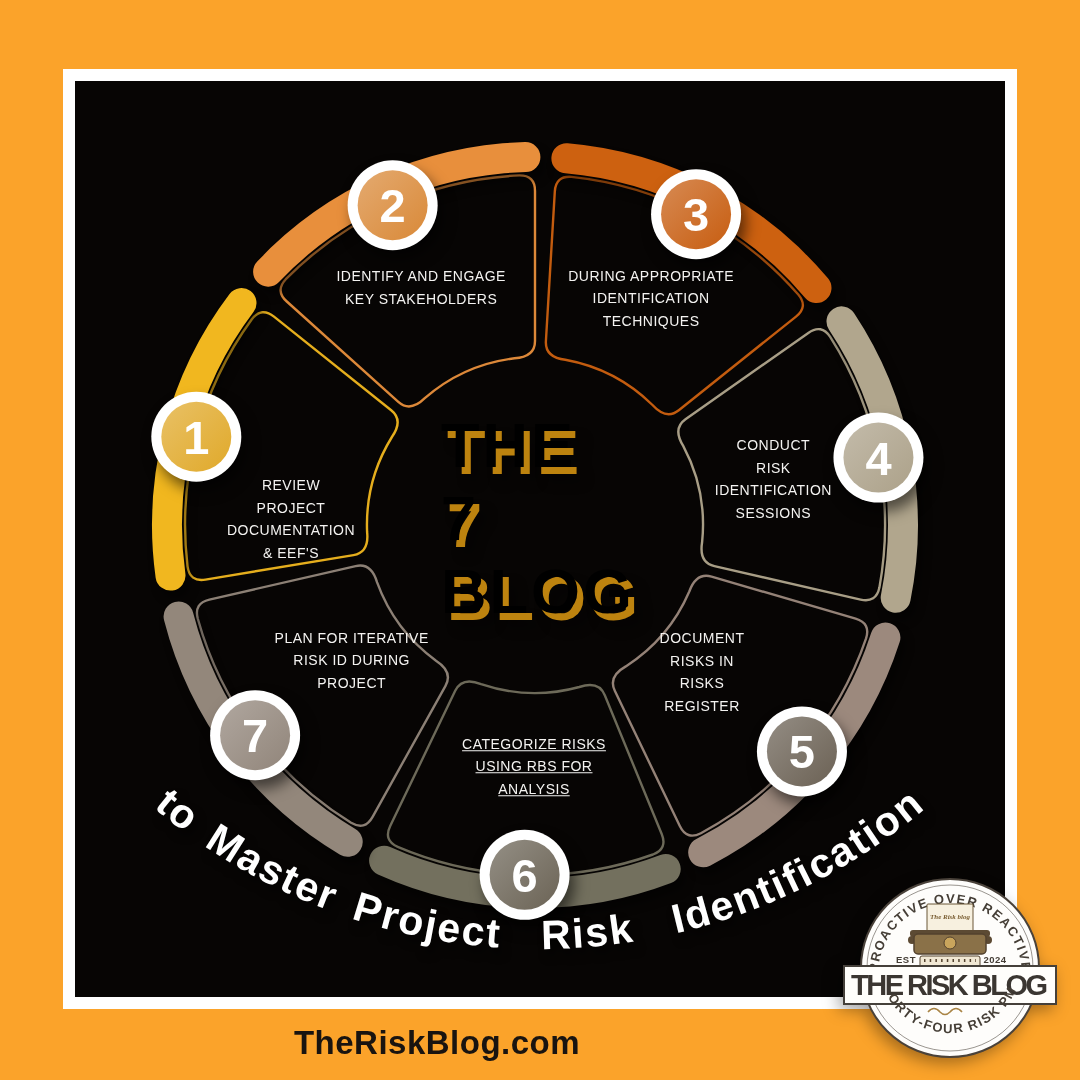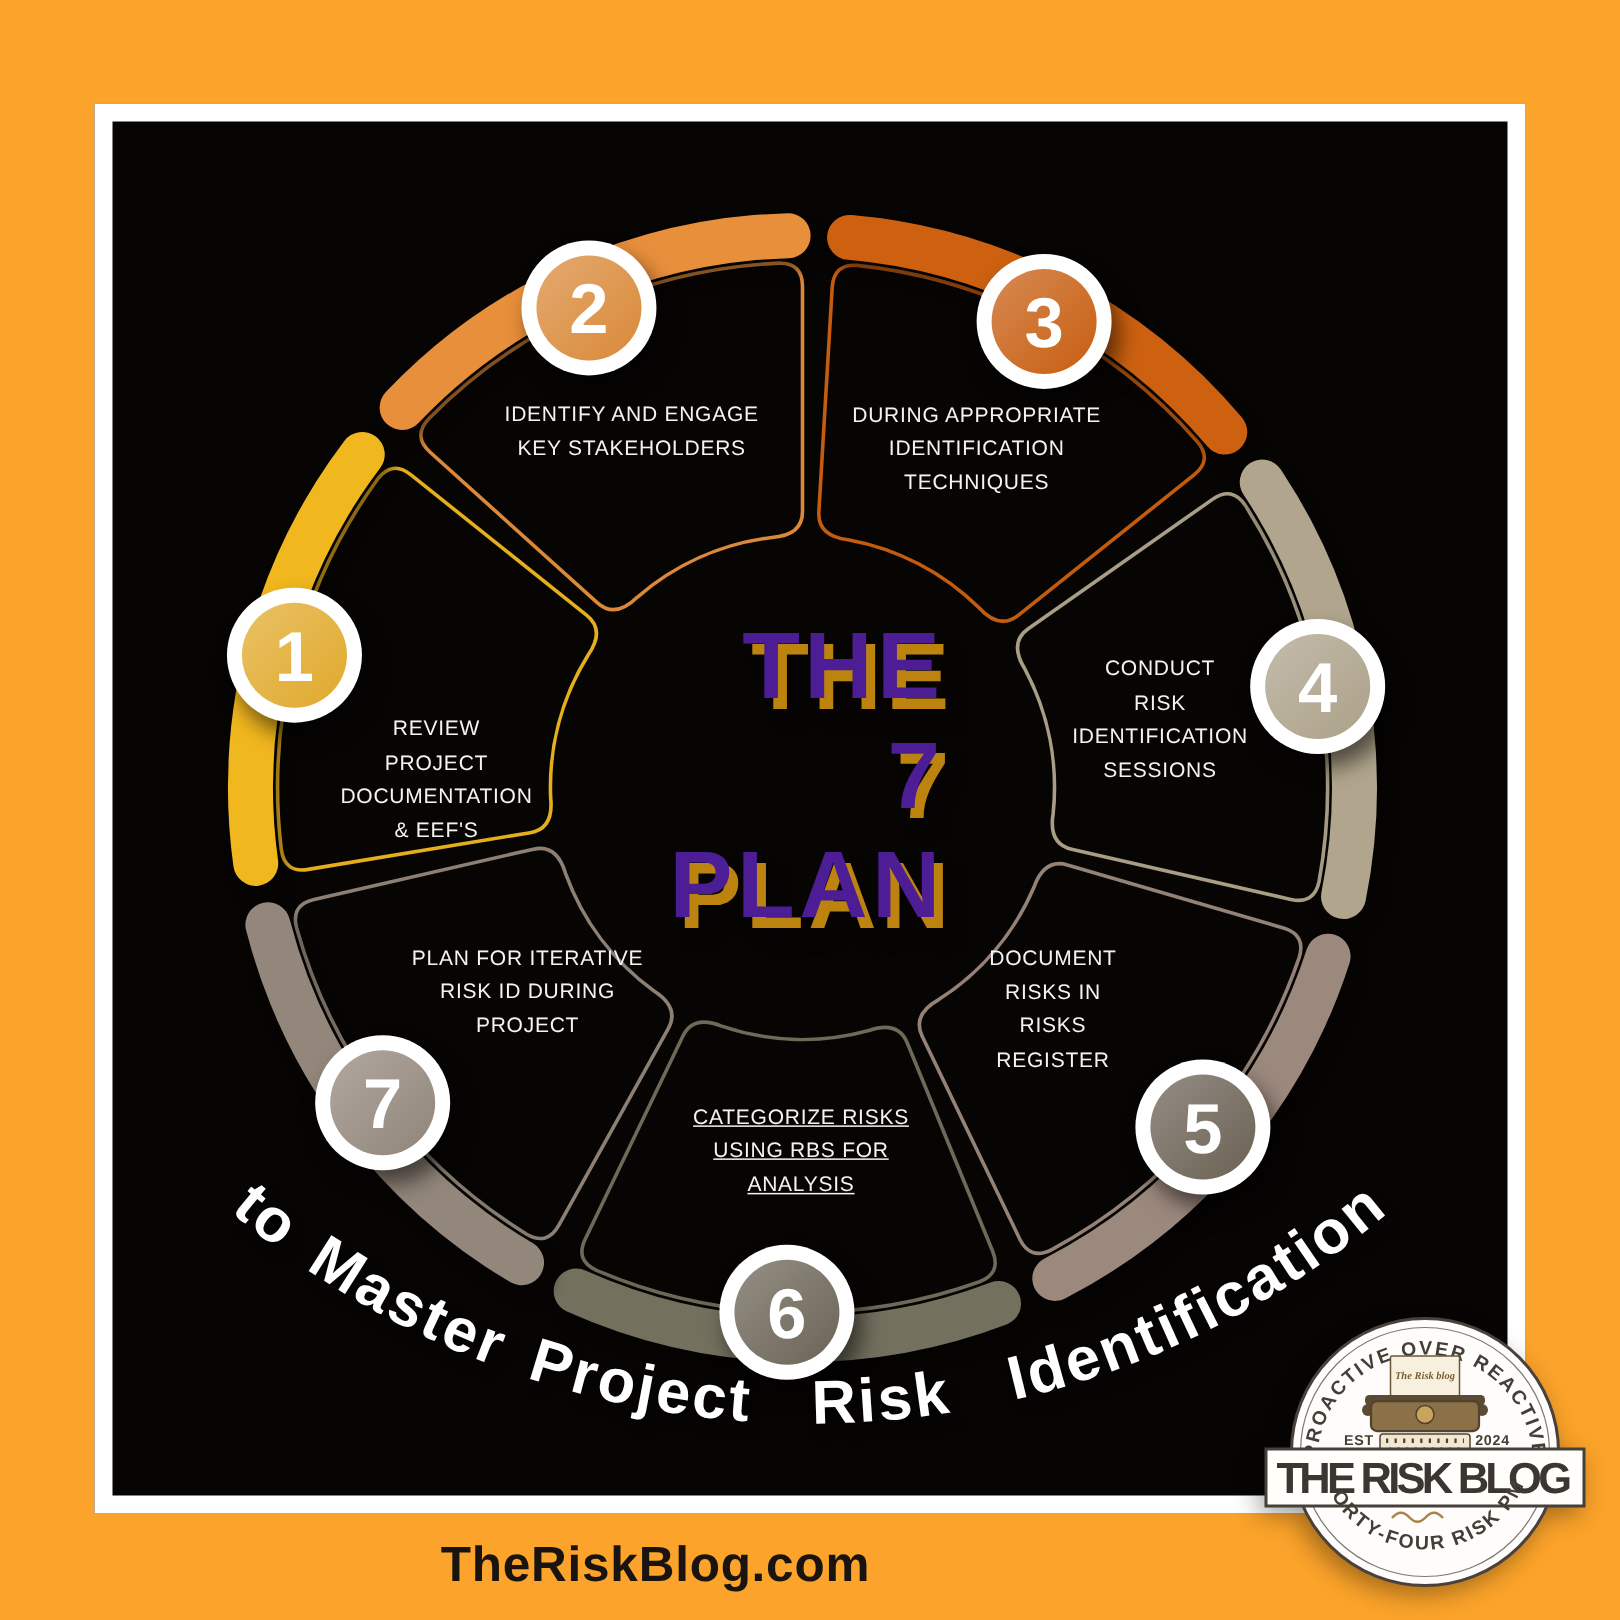--- a/index.html
+++ b/index.html
@@ -11,21 +11,21 @@
   .seg-arc{fill:none;stroke-width:30;stroke-linecap:round;
            filter:drop-shadow(5px 8px 5px rgba(0,0,0,0.45));}
   .wedge-outline{fill:none;stroke-width:2.4;opacity:.95;}
   .badge-ring{filter:drop-shadow(5px 9px 7px rgba(0,0,0,0.55));}
   .badge-num{font-family:"Liberation Sans", sans-serif;font-weight:700;font-size:47px;
              fill:#FFFFFF;text-anchor:middle;}
   .step-label{position:absolute;transform:translate(-50%,-50%);color:#F4F3F1;
               font-size:14px;line-height:22.5px;letter-spacing:.5px;text-align:center;
               white-space:pre-line;width:280px;}
   .center-text{position:absolute;left:538px;top:518px;transform:translate(-50%,-50%);
-               text-align:right;color:#4c1d95;font-weight:800;font-size:63px;
+               text-align:left;color:#000000;font-weight:800;font-size:63px;
                letter-spacing:3px;line-height:73px;
                text-shadow:6px 7px 0 #BD830F, 13px 15px 12px rgba(0,0,0,.45);}
   .curve-text{font-family:"Liberation Sans", sans-serif;font-weight:700;font-size:41px;
               fill:#FFFFFF;letter-spacing:2px;word-spacing:7px;
               filter:drop-shadow(4px 7px 4px rgba(0,0,0,0.6));}
   svg.logo{position:absolute;left:828px;top:846px;width:244px;height:220px;
            filter:drop-shadow(-4px 5px 8px rgba(0,0,0,0.35));}
   .logo-arc{font-weight:700;font-size:13px;letter-spacing:1.5px;fill:#453E36;}
   .logo-small{font-weight:700;font-size:9.5px;fill:#453E36;text-anchor:middle;letter-spacing:.5px;}
   .logo-banner-text{font-weight:700;font-size:29px;fill:#3B3631;text-anchor:middle;letter-spacing:1px;}
@@ -151,21 +151,21 @@
 USING RBS FOR
 ANALYSIS</div>
       <div class="step-label" style="left: 351.678px; top: 660.904px;">PLAN FOR ITERATIVE
 RISK ID DURING
 PROJECT</div>
     </div>
 
   <div class="center-text" style="text-shadow: rgb(189, 131, 15) 6px 7px 0px, rgba(0, 0, 0, 0.45) 13px 15px 12px;">
     <div>THE</div>
     <div>7</div>
-    <div>PLAN</div>
+    <div>BLOG</div>
   </div>
 
   <svg class="logo" viewBox="0 0 244 220">
     <circle cx="122" cy="122" r="89" fill="#FEFDFB"></circle>
     <circle cx="122" cy="122" r="89" fill="none" stroke="#4A423A" stroke-width="2"></circle>
     <circle cx="122" cy="122" r="83" fill="none" stroke="#4A423A" stroke-width="0.8" opacity="0.7"></circle>
     <path id="logoTop" d="M52,146 A72,72 0 1 1 192,146" fill="none"></path>
     <text class="logo-arc" text-anchor="middle">
       <textPath href="#logoTop" startOffset="50%">PROACTIVE OVER REACTIVE</textPath>
     </text>

